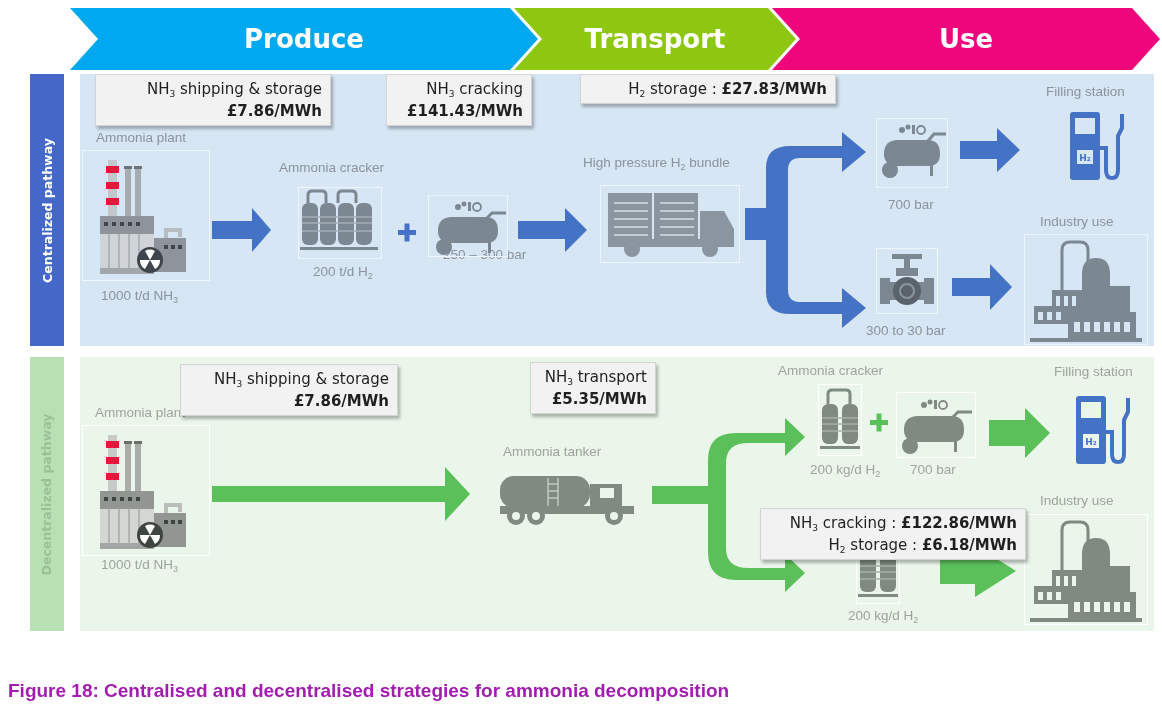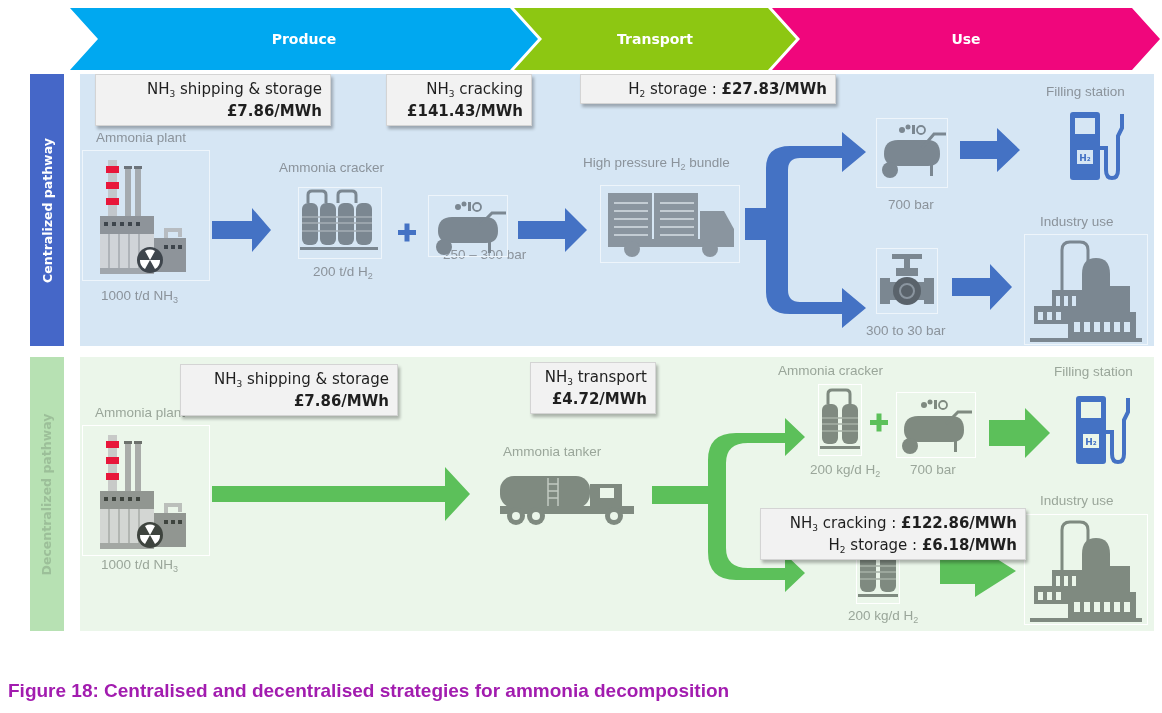--- a/index.html
+++ b/index.html
@@ -3,21 +3,21 @@
 <meta charset="utf-8">
 <style>
   * { box-sizing: border-box; margin: 0; padding: 0; }
   html, body { width: 1162px; height: 713px; background: #ffffff; overflow: hidden; }
   body { position: relative; font-family: "Liberation Sans", sans-serif; color: #8a9096; }
 
   .abs { position: absolute; }
 
   
   .chev { position: absolute; top: 8px; height: 62px; display: flex; align-items: center; justify-content: center;
-          color: #ffffff; font-family: "DejaVu Sans", sans-serif; font-weight: bold; font-size: 14px; }
+          color: #ffffff; font-family: "DejaVu Sans", sans-serif; font-weight: bold; font-size: 26px; }
   .chev span { position: relative; z-index: 2; }
 
   
   .side { position: absolute; left: 30px; width: 34px; display: flex; align-items: center; justify-content: center; }
   .side .vt { transform: rotate(-90deg); white-space: nowrap; font-family: "DejaVu Sans", sans-serif; font-weight: bold; font-size: 12.5px; }
 
   .panel { position: absolute; left: 80px; width: 1074px; }
 
   
   .callout { position: absolute; background: #f2f2f2; border: 1px solid #d4d4d4;
@@ -265,21 +265,21 @@
 <div class="lbl lbl-d" style="left:848px;top:608px;"><span>200 kg/d H</span><sub>2</sub></div>
 <div class="lbl lbl-d" style="left:1054px;top:364px;">Filling station</div>
 <div class="lbl lbl-d" style="left:1040px;top:493px;">Industry use</div>
 
 <div class="callout" style="left:180px;top:364px;width:218px;">
   <div><span>NH</span><sub>3</sub><span> shipping &amp; storage</span></div>
   <div><b>£7.86/MWh</b></div>
 </div>
 <div class="callout" style="left:530px;top:362px;width:126px;">
   <div><span>NH</span><sub>3</sub><span> transport</span></div>
-  <div><b>£4.72/MWh</b></div>
+  <div><b>£5.35/MWh</b></div>
 </div>
 <div class="callout" style="left:760px;top:508px;width:266px;">
   <div><span>NH</span><sub>3</sub><span> cracking : </span><b>£122.86/MWh</b></div>
   <div><span>H</span><sub>2</sub><span> storage : </span><b>£6.18/MWh</b></div>
 </div>
 
 <svg class="abs" style="left:82px;top:425px;" width="128" height="134">
   <rect x="0.5" y="0.5" width="127" height="130" fill="none" stroke="#ffffff"></rect>
   <rect x="26" y="10" width="9" height="62" fill="#c8cac8"></rect>
   <rect x="24" y="16" width="13" height="7" fill="#e8163a"></rect>

